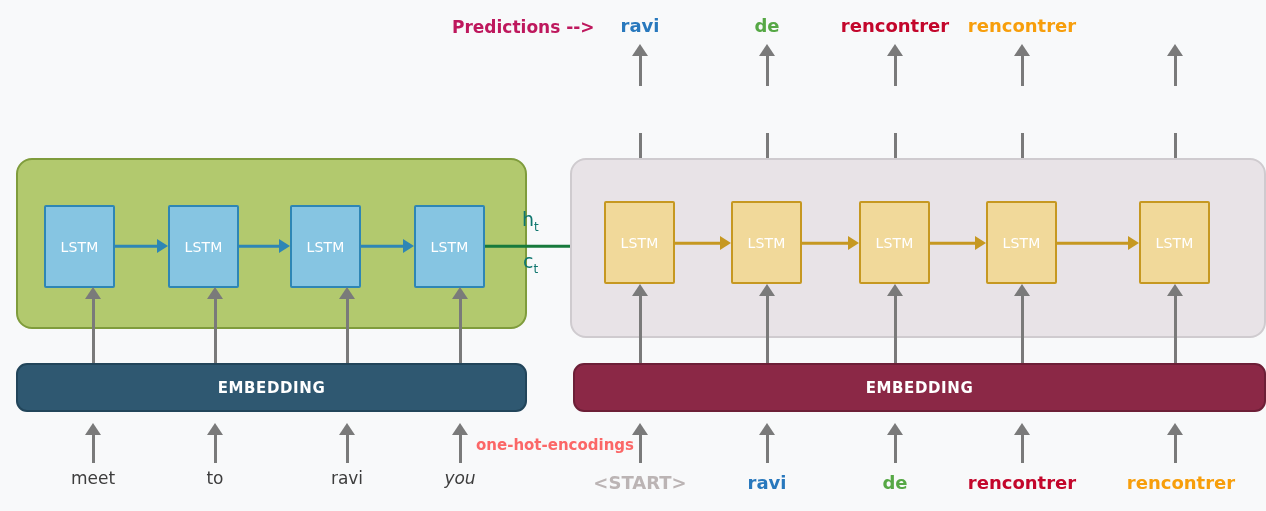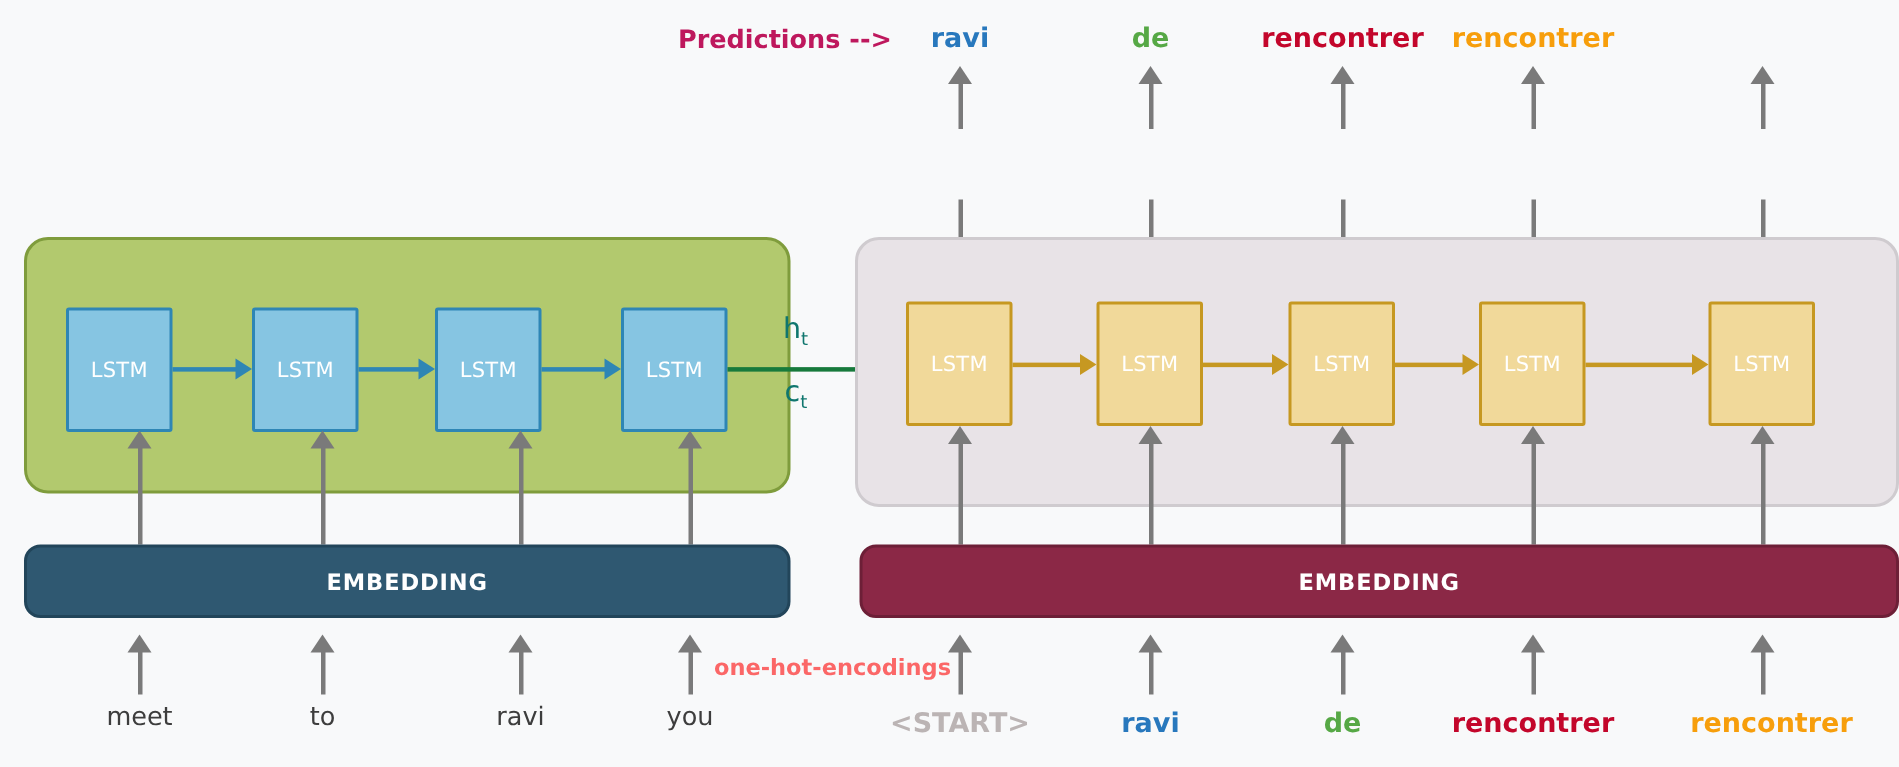--- a/index.html
+++ b/index.html
@@ -346,21 +346,21 @@
   <div class="abs varrow" style="left:1167px; top:423px; height:40px;">
     <div class="head"></div>
       <div class="shaft"></div>
   </div>
 
   <div class="abs note" style="left:476px; top:436px; color:#fb6767;">one-hot-encodings</div>
 
   <div class="abs word" style="left:43px; top:468px; width:100px;">meet</div>
   <div class="abs word" style="left:165px; top:468px; width:100px;">to</div>
   <div class="abs word" style="left:297px; top:468px; width:100px;">ravi</div>
-  <div class="abs word" style="left:410px; top:468px; width:100px;">you</div>
+  <div class="abs word" style="left:410px; top:468px; width:100px;font-style:italic;">you</div>
 
   <div class="abs out-word" style="left:580px; top:472px; width:120px; color:#bbb4b4;">&lt;START&gt;</div>
   <div class="abs out-word" style="left:717px; top:472px; width:100px; color:#2878bd;">ravi</div>
   <div class="abs out-word" style="left:845px; top:472px; width:100px; color:#56a845;">de</div>
   <div class="abs out-word" style="left:947px; top:472px; width:150px; color:#c3062b;">rencontrer</div>
   <div class="abs out-word" style="left:1106px; top:472px; width:150px; color:#f79e0b;">rencontrer</div>
 
 </div>
 
 </body></html>

